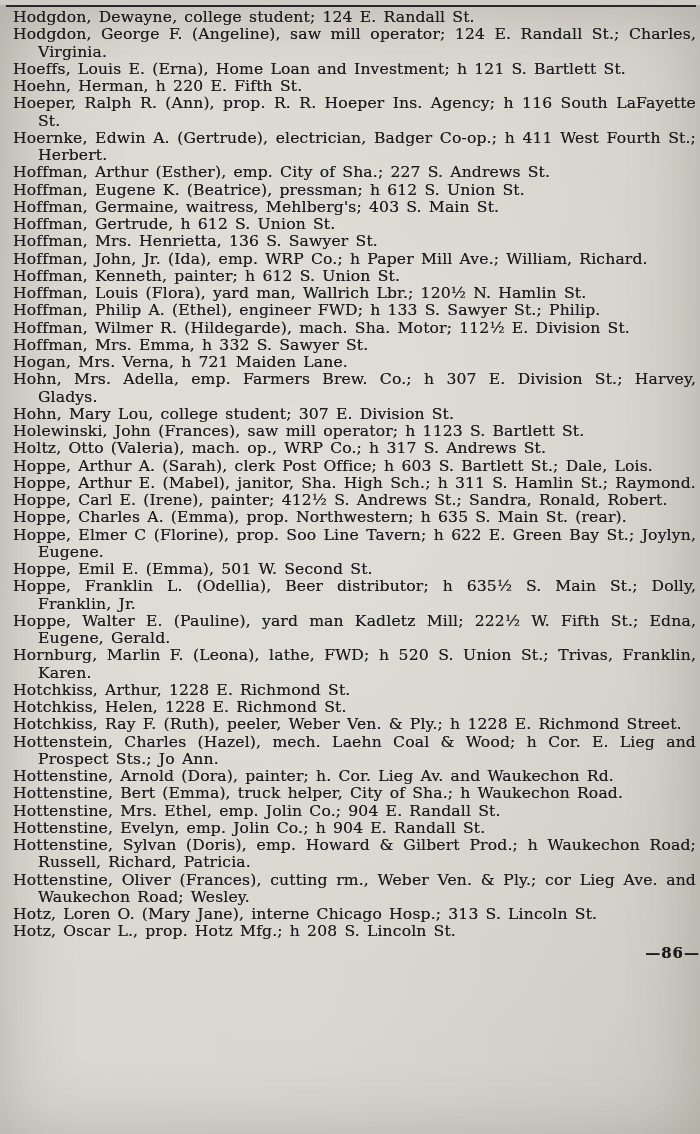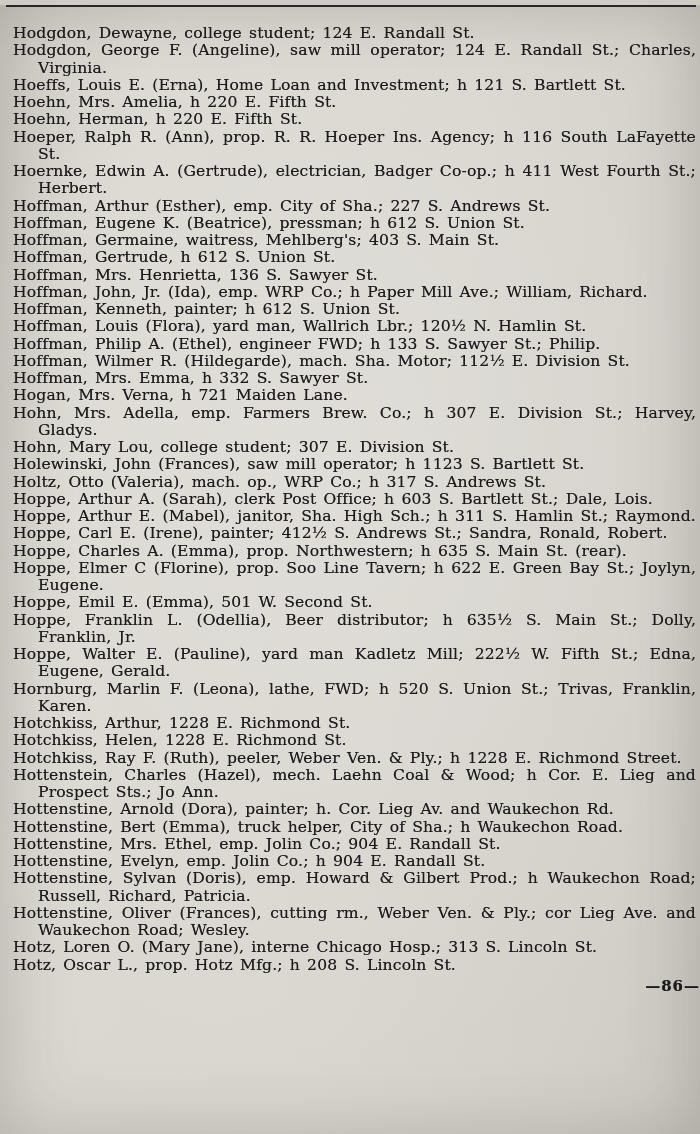--- a/index.html
+++ b/index.html
@@ -23,21 +23,21 @@
     font-weight: bold;
     font-size: 17px;
     letter-spacing: 2.5px;
     color: #17171b;
   }
   .rule {
     margin: 5px 4px 0 6px;
     border-top: 2.5px solid #26262c;
   }
   .entries {
-    padding: 18px 4px 0 13px;
+    padding: 2px 4px 0 13px;
     font-size: 15.6px;
     line-height: 17.25px;
     text-align: justify;
     word-spacing: 2px;
     letter-spacing: 0.15px;
     text-shadow: 0 0 0.5px rgba(25,25,30,0.65);
   }
   .entry {
     margin: 0;
     padding-left: 25px;
@@ -54,21 +54,20 @@
 </style>
 </head>
 <body>
 
 <div class="page">
   <div class="rule"></div>
   <div class="entries" id="entries">
       <p class="entry">Hodgdon, Dewayne, college student; 124 E. Randall St.</p>
       <p class="entry">Hodgdon, George F. (Angeline), saw mill operator; 124 E. Randall St.; Charles, Virginia.</p>
       <p class="entry">Hoeffs, Louis E. (Erna), Home Loan and Investment; h 121 S. Bartlett St.</p>
-      <p class="entry">Hoehn, Mrs. Amelia, h 220 E. Fifth St.</p>
       <p class="entry">Hoehn, Herman, h 220 E. Fifth St.</p>
       <p class="entry">Hoeper, Ralph R. (Ann), prop. R. R. Hoeper Ins. Agency; h 116 South LaFayette St.</p>
       <p class="entry">Hoernke, Edwin A. (Gertrude), electrician, Badger Co-op.; h 411 West Fourth St.; Herbert.</p>
       <p class="entry">Hoffman, Arthur (Esther), emp. City of Sha.; 227 S. Andrews St.</p>
       <p class="entry">Hoffman, Eugene K. (Beatrice), pressman; h 612 S. Union St.</p>
       <p class="entry">Hoffman, Germaine, waitress, Mehlberg's; 403 S. Main St.</p>
       <p class="entry">Hoffman, Gertrude, h 612 S. Union St.</p>
       <p class="entry">Hoffman, Mrs. Henrietta, 136 S. Sawyer St.</p>
       <p class="entry">Hoffman, John, Jr. (Ida), emp. WRP Co.; h Paper Mill Ave.; William, Richard.</p>
       <p class="entry">Hoffman, Kenneth, painter; h 612 S. Union St.</p>

